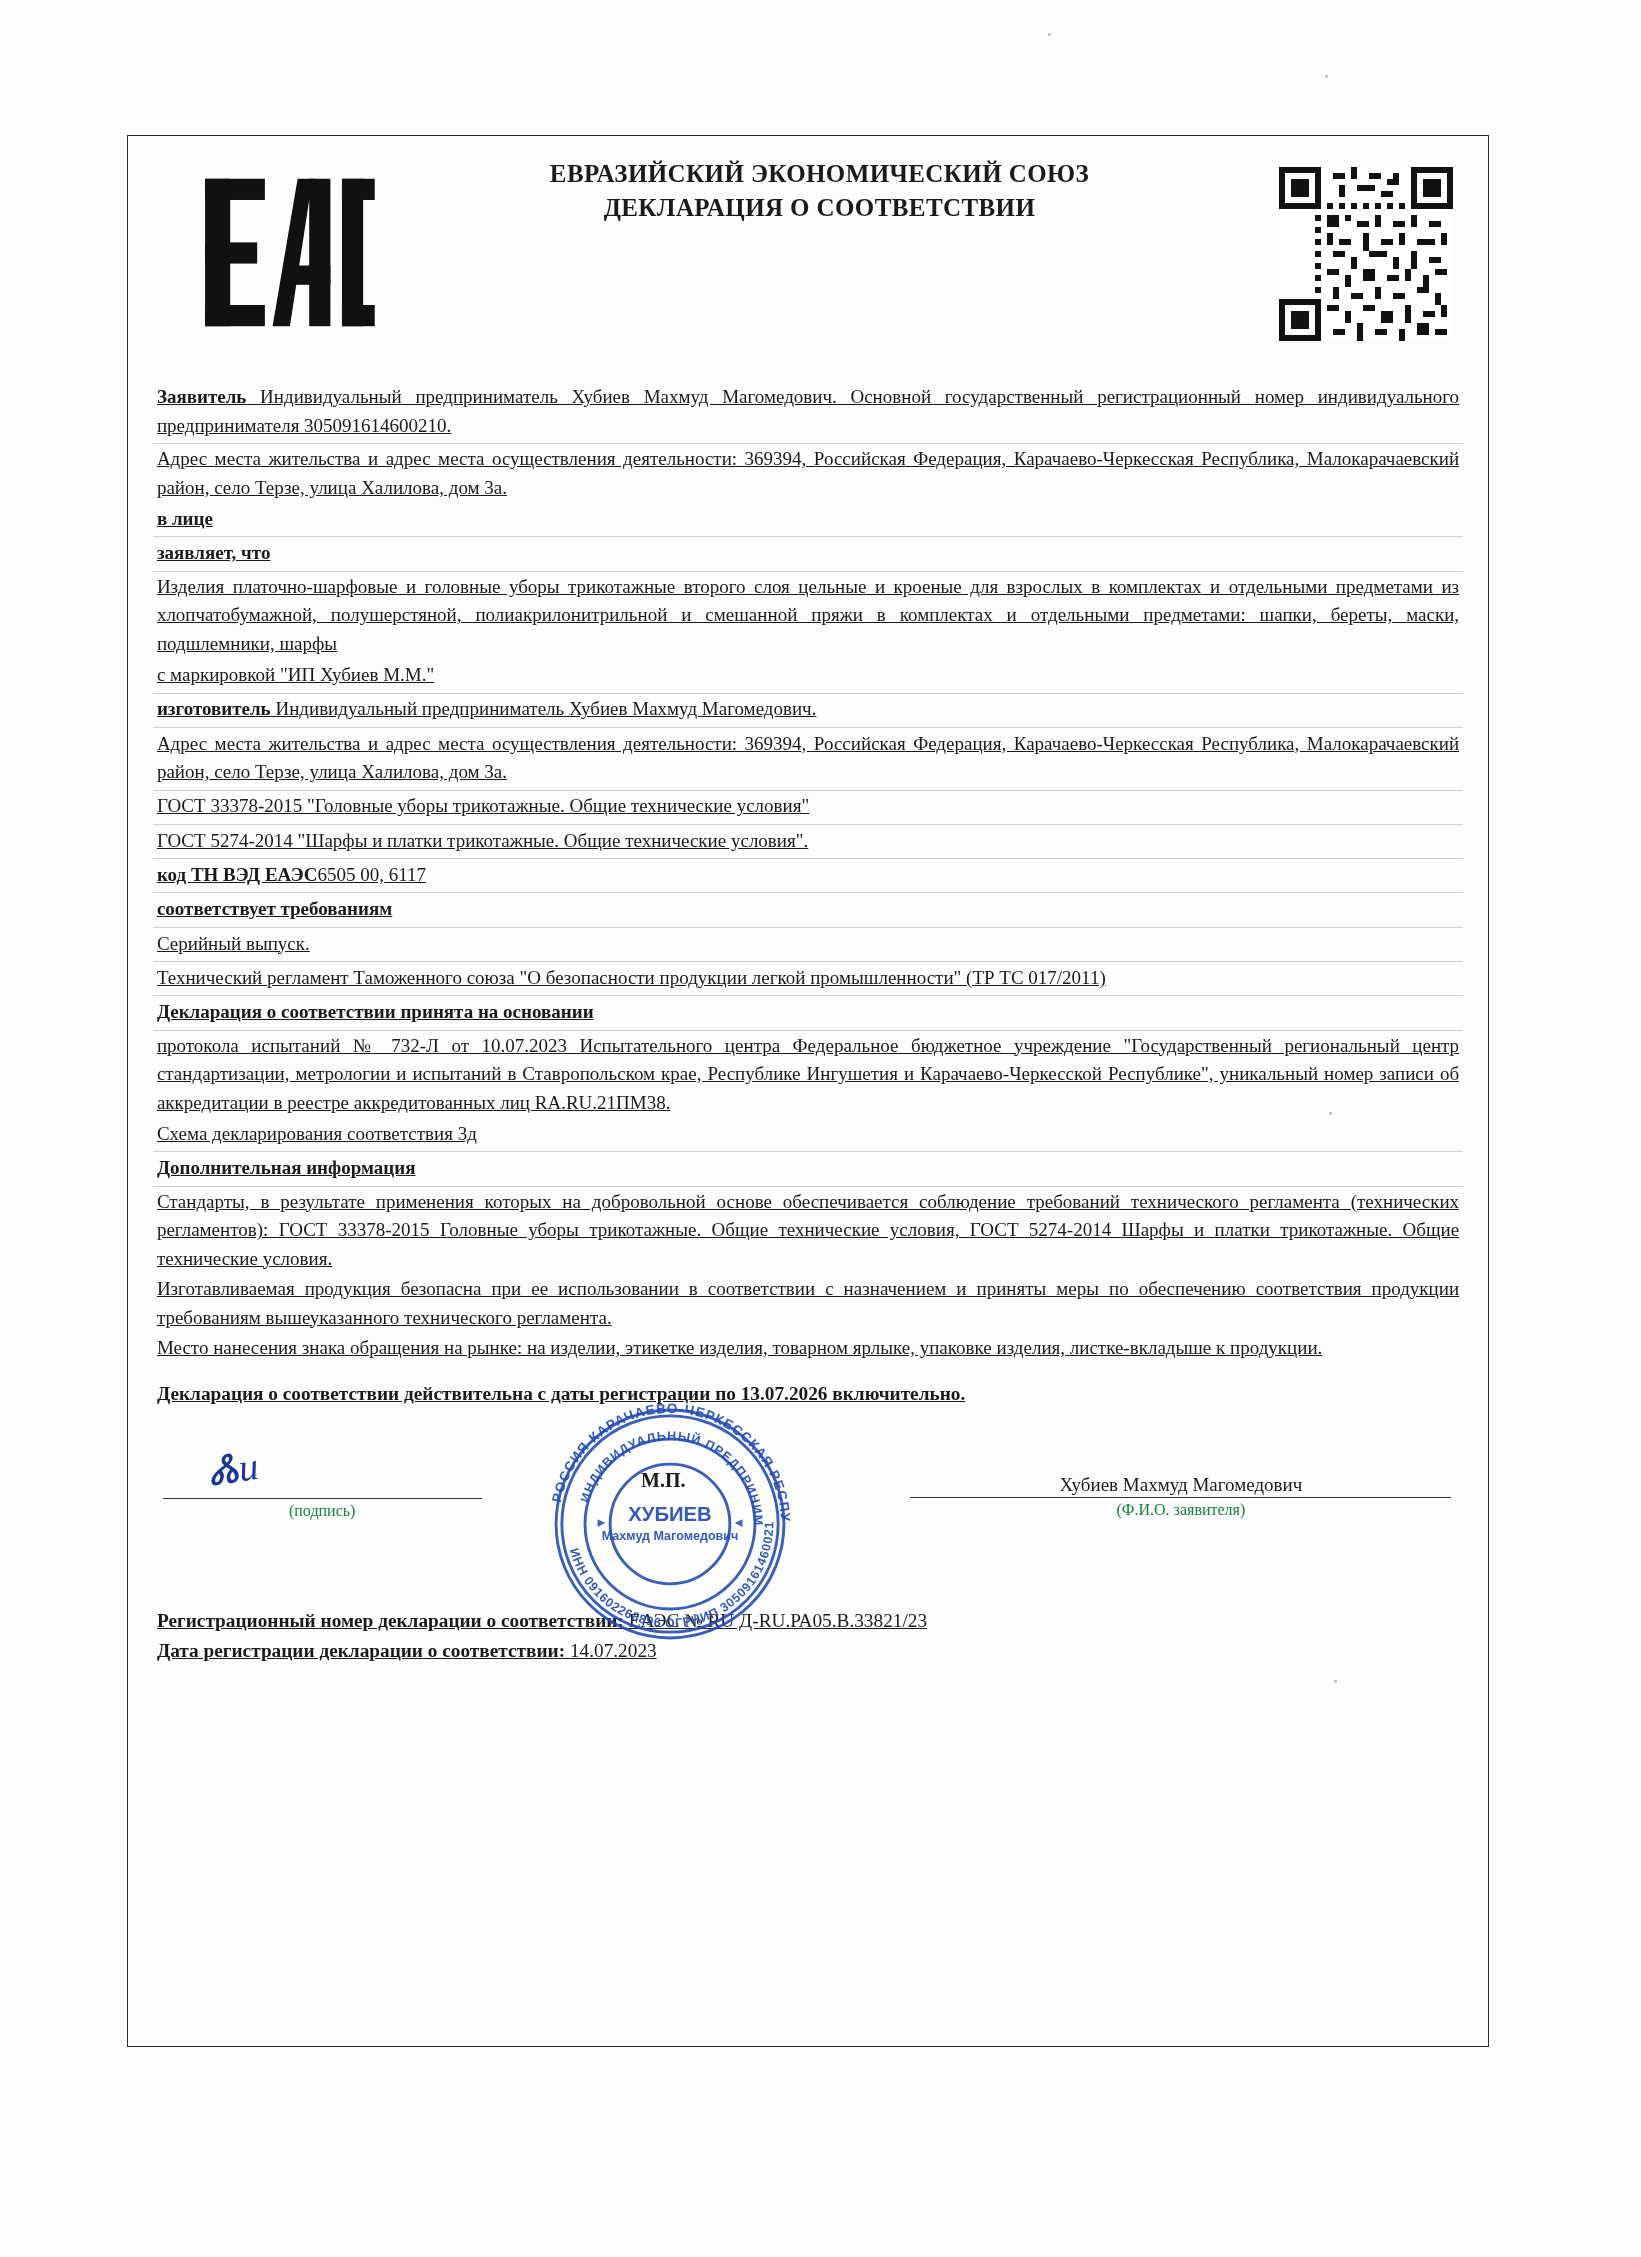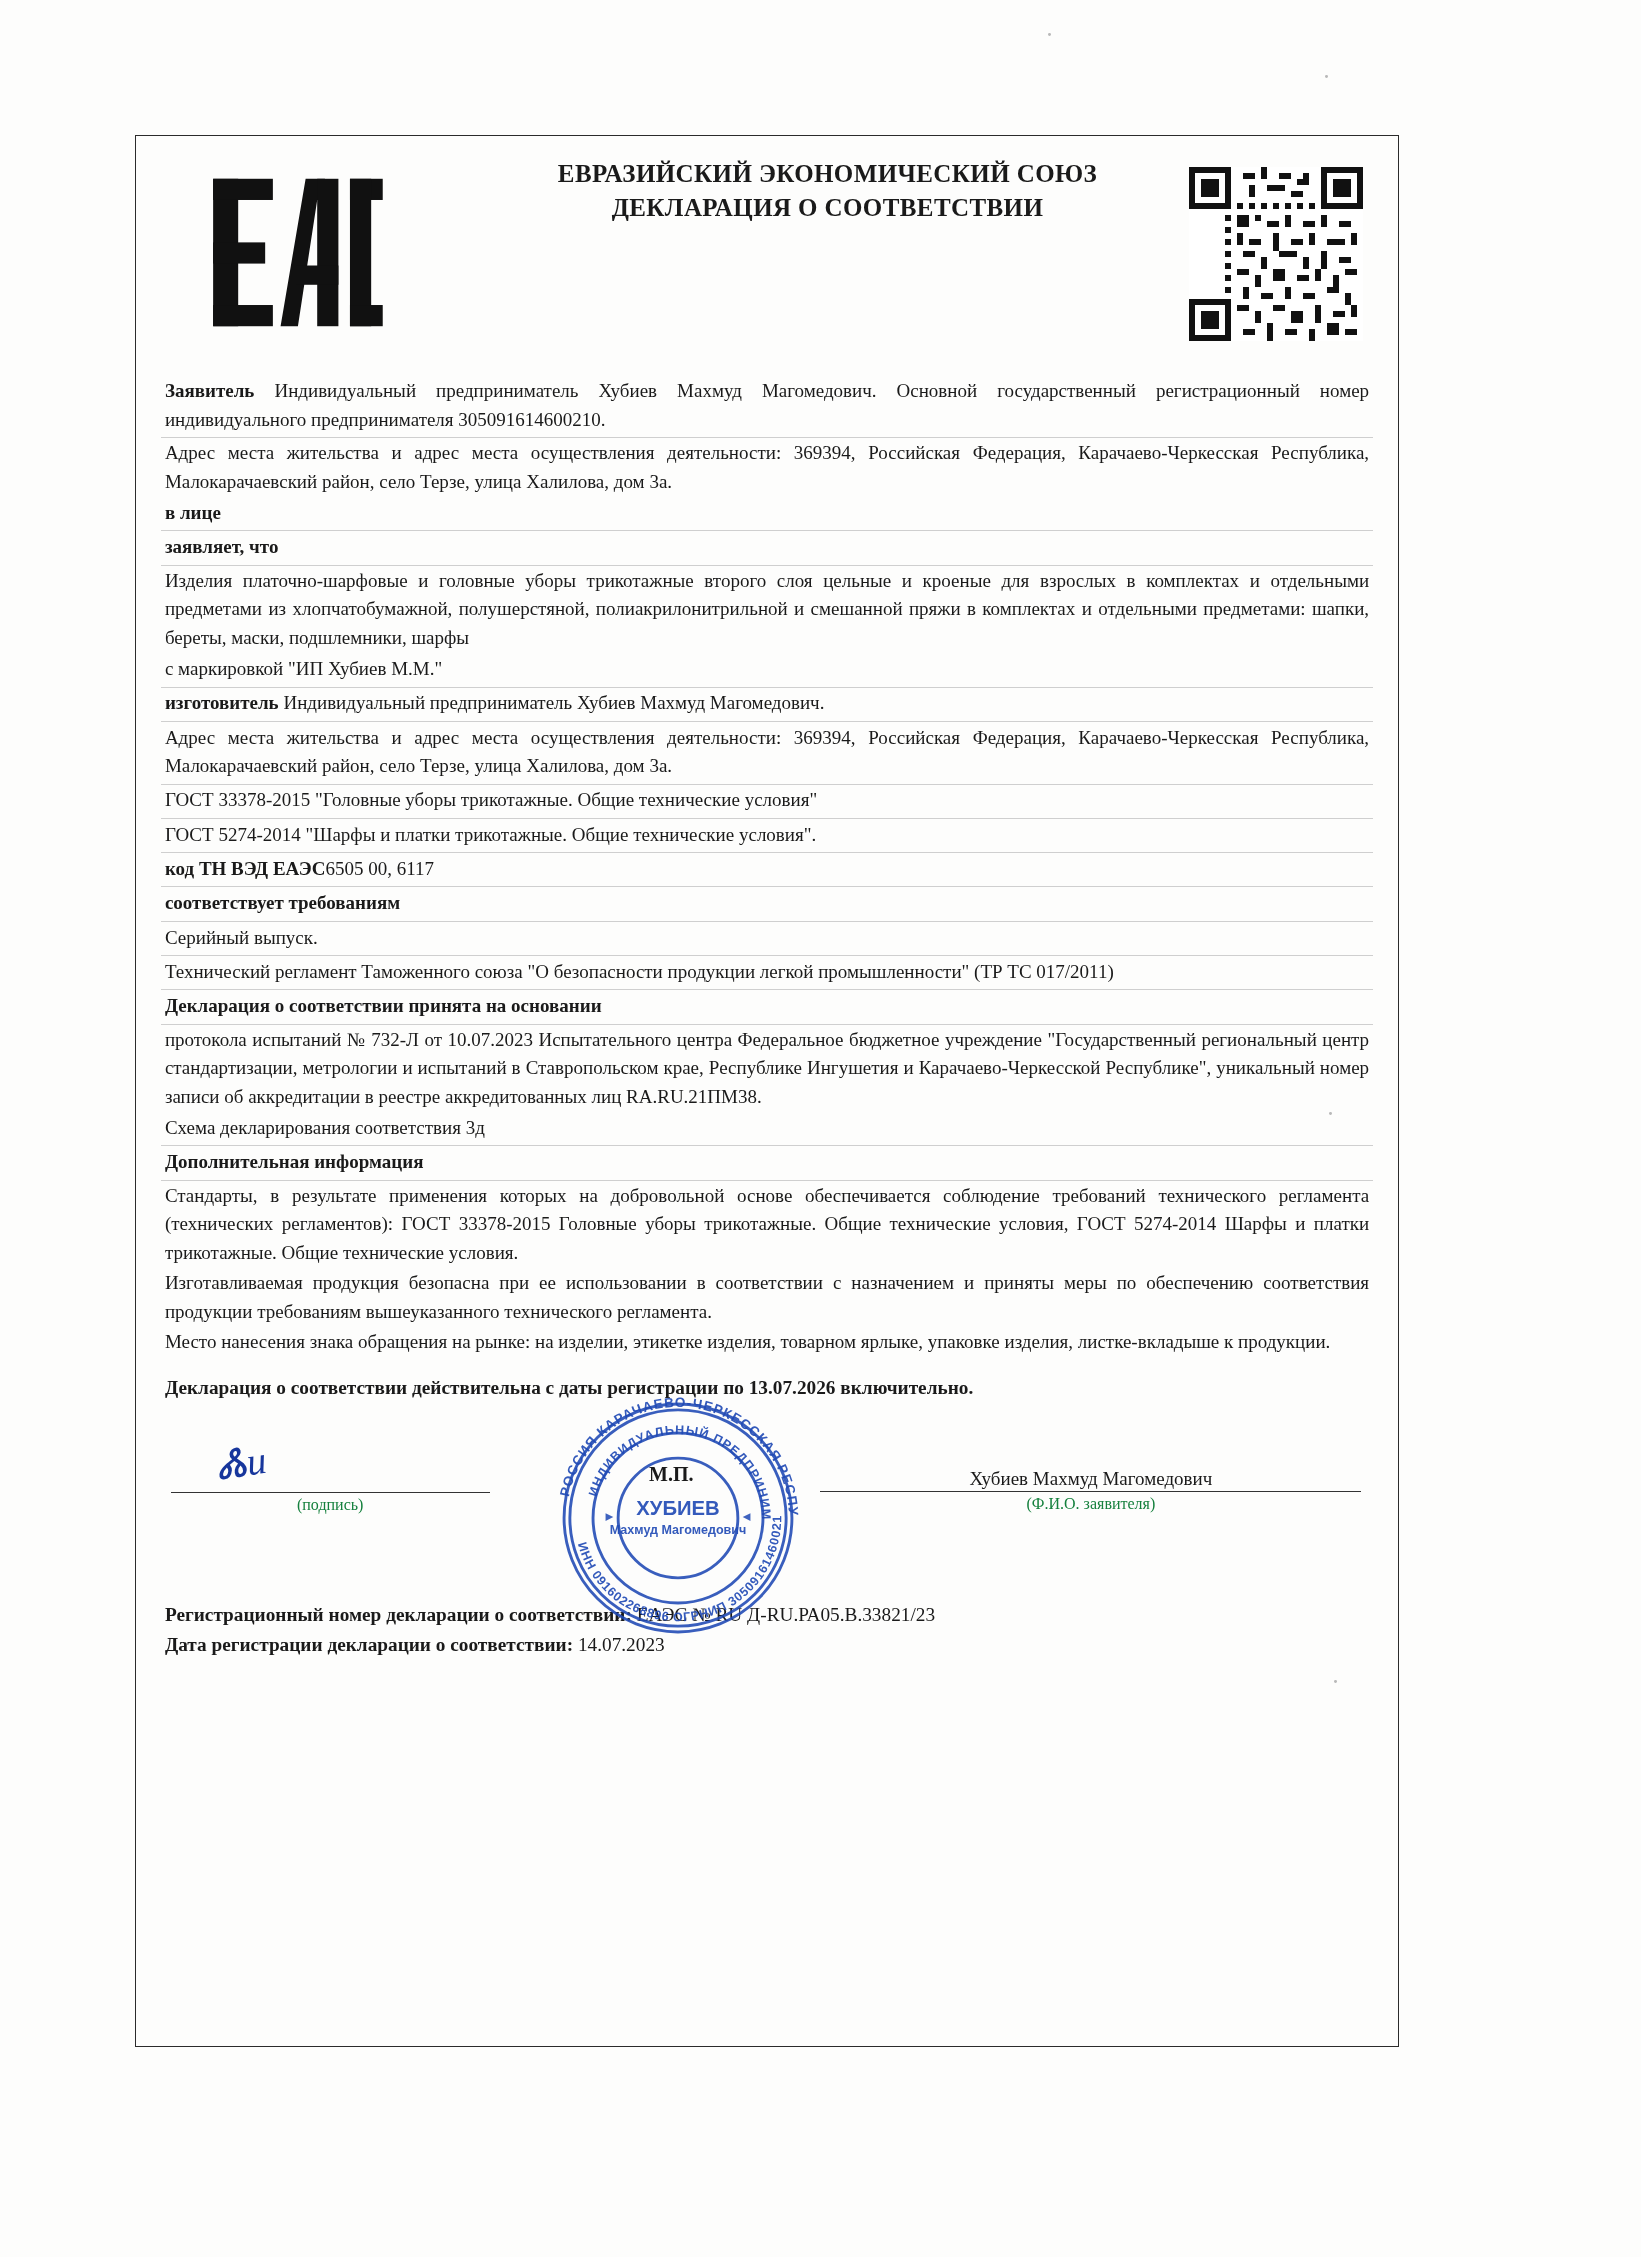--- a/index.html
+++ b/index.html
@@ -17,27 +17,28 @@
   }
   .page {
     position: absolute;
     left: 0; top: 0;
     width: 1641px;
     height: 2257px;
     background: #fdfdfc;
   }
   .doc-frame {
     position: absolute;
-    left: 135px;
+    left: 127px;
     top: 135px;
-    width: 1264px;
+    width: 1362px;
     height: 1912px;
     border: 1.9px solid #2b2b2b;
     box-sizing: border-box;
     padding: 17.4px 25px 9.7px 25px;
+    text-decoration: underline;
   }
   
   .header {
     position: relative;
     height: 217px;
   }
   .eac-mark {
     position: absolute;
     left: 48px;
     top: 19.3px;
@@ -64,21 +65,21 @@
     right: 9.7px;
     top: 13.5px;
     width: 174px;
     height: 174px;
   }
   .qr svg { display:block; }
 
   
   .body-area {
     position: relative;
-    margin-top: 5px;
+    margin-top: 11px;
   }
   .row {
     font-size: 19px;
     line-height: 1.5;
     text-align: justify;
     padding: 1.9px 3.9px 2.9px 3.9px;
     border-bottom: 1px solid #cfcfcf;
   }
   .row.nb { border-bottom: none; }
   .row.tight { padding-top: 1px; padding-bottom: 1px; }

